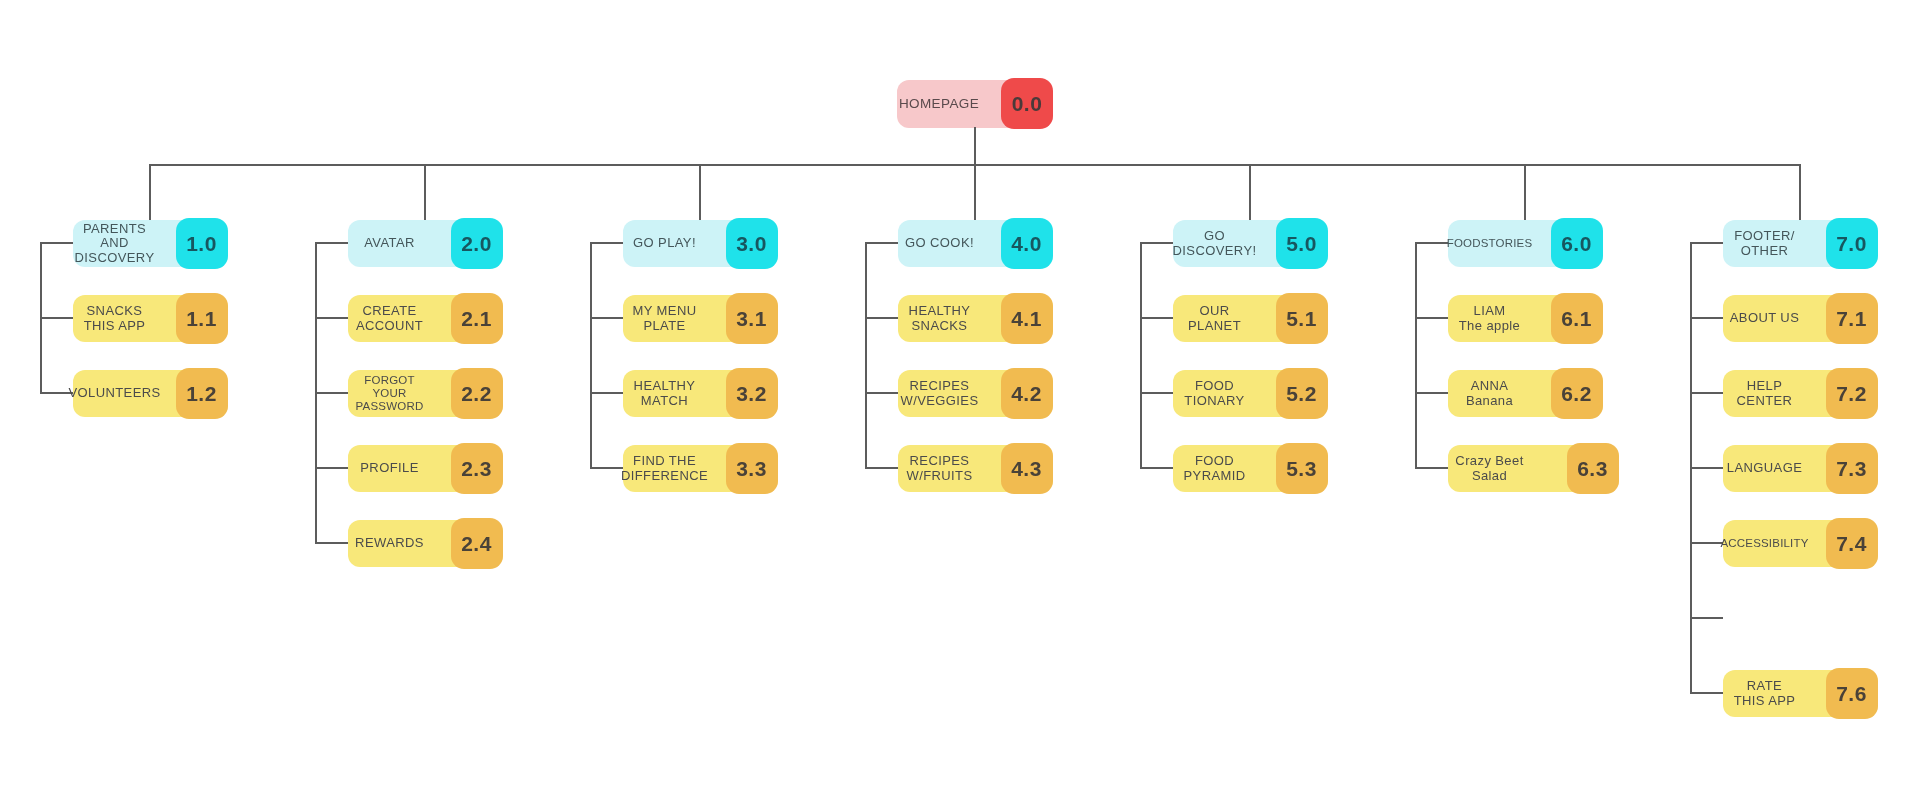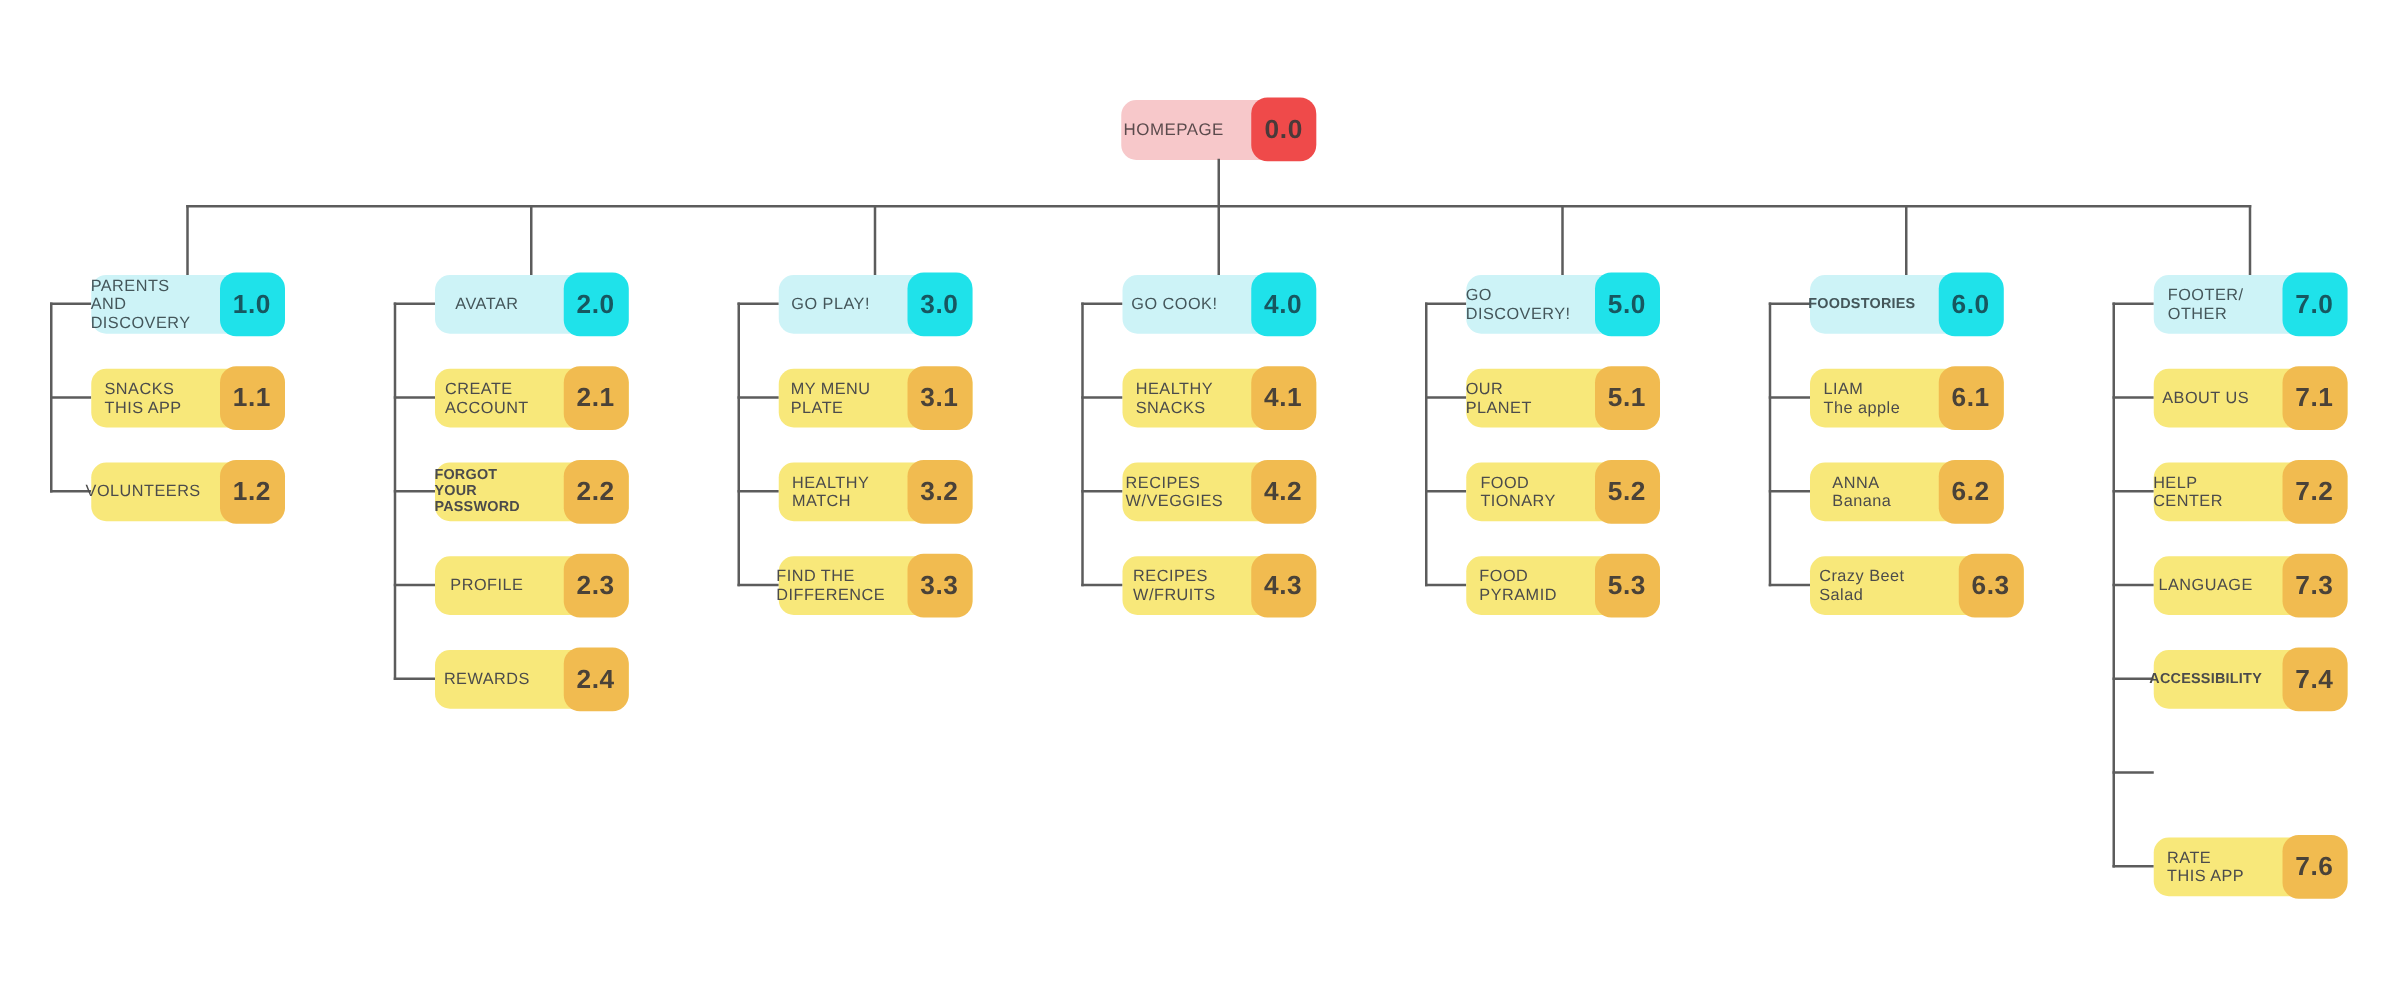--- a/index.html
+++ b/index.html
@@ -21,27 +21,28 @@
     height: 47px;
     border-radius: 12px;
   }
   .node .node-label {
     position: absolute;
     left: 0; top: 0; bottom: 0;
     width: 84px;
     display: flex;
     align-items: center;
     justify-content: center;
+    text-align: center;
     font-size: 13px;
     line-height: 1.12;
     letter-spacing: 0.4px;
     white-space: pre-line;
     color: var(--c-label, #4b4b4b);
   }
-  .node .node-label.small { font-size: 11.5px; letter-spacing: 0.2px; font-weight: bold; }
+  .node .node-label.small { font-size: 11.5px; letter-spacing: 0.2px; }
   .node .node-badge {
     position: absolute;
     right: 0;
     top: -2px;
     width: 52px;
     height: 51px;
     border-radius: 13px;
     display: flex;
     align-items: center;
     justify-content: center;

